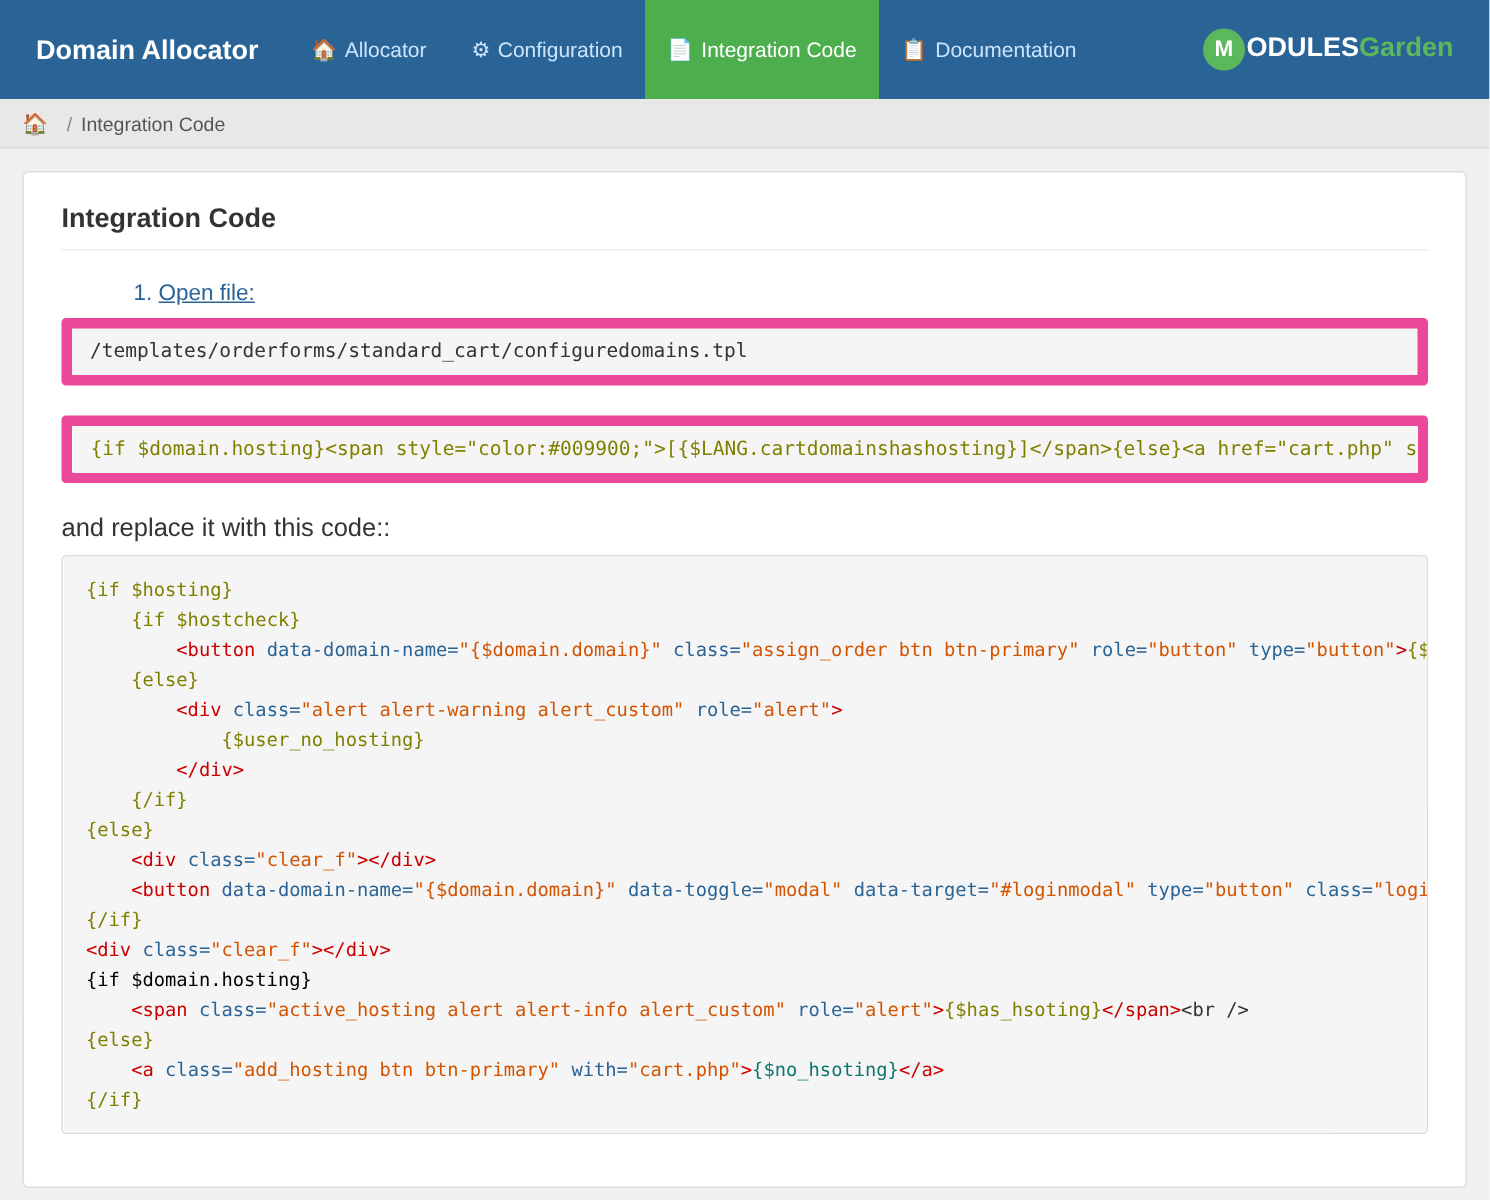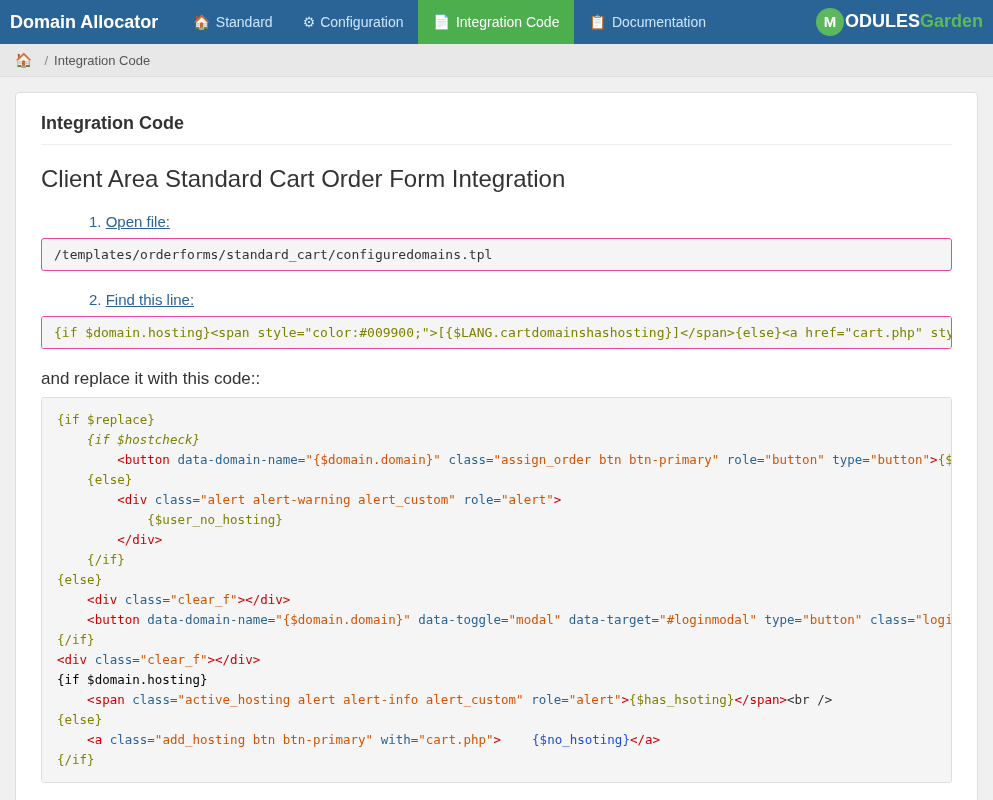--- a/index.html
+++ b/index.html
@@ -3,22 +3,22 @@
   <meta charset="utf-8">
   <style>
     * { box-sizing: border-box; margin: 0; padding: 0; }
     body { font-family: Arial, sans-serif; font-size: 14px; background: #f0f0f0; }
 
     
     .navbar {
       background: #2a6496;
       display: flex;
       align-items: center;
-      height: 44px;
-      padding: 0 10px;
+      height: 66px;
+      padding: 0 24px;
     }
     .navbar-brand {
       color: #fff;
       font-size: 18px;
       font-weight: bold;
       margin-right: 20px;
       white-space: nowrap;
     }
     .navbar-nav {
       display: flex;
@@ -106,21 +106,21 @@
     .step-label {
       font-size: 15px;
       color: #2a6496;
       margin-bottom: 8px;
       font-weight: normal;
       margin-left: 48px;
     }
     .step-label span { text-decoration: underline; }
     .code-box {
       background: #f5f5f5;
-      border: 1px solid #ec4899;
+      border: 7px solid #ec4899;
       border-radius: 3px;
       padding: 8px 12px;
       font-family: monospace;
       font-size: 13px;
       color: #333;
       margin-bottom: 20px;
       overflow-x: auto;
       white-space: nowrap;
     }
     .code-block {
@@ -158,21 +158,21 @@
     }
   </style>
 </head>
 <body>
 
 <nav class="navbar">
   <span class="navbar-brand">Domain Allocator</span>
   <div class="navbar-nav">
     <a class="nav-item">
       <span class="nav-icon">🏠</span>
-      <span>Standard</span>
+      <span>Allocator</span>
     </a>
     <a class="nav-item">
       <span class="nav-icon">⚙</span>
       <span>Configuration</span>
     </a>
     <a class="nav-item active">
       <span class="nav-icon">📄</span>
       <span>Integration Code</span>
     </a>
     <a class="nav-item">
@@ -191,48 +191,44 @@
   <span class="home-icon">🏠</span>
   <span class="separator">/</span>
   <span class="crumb-text">Integration Code</span>
 </div>
 
 <div class="main-content">
   <div class="card">
 
     <div class="page-title">Integration Code</div>
 
-    <h2 class="section-heading">Client Area Standard Cart Order Form Integration</h2>
 
     <p class="step-label">
       1. <span>Open file:</span>
     </p>
     <div class="code-box">/templates/orderforms/standard_cart/configuredomains.tpl</div>
 
-    <p class="step-label">
-      2. <span>Find this line:</span>
-    </p>
     <div class="code-box">
       <span style="color:#808000;">{if $domain.hosting}&lt;span style="color:#009900;"&gt;[{$LANG.cartdomainshashosting}]&lt;/span&gt;{else}&lt;a href="cart.php" style="color:#cc0...</span>
     </div>
 
     <p class="replace-label">and replace it with this code::</p>
-    <div class="code-block"><span style="color:#808000;">{if $replace}</span>
-    <span style="color:#808000;font-style:italic;">{if $hostcheck}</span>
+    <div class="code-block"><span style="color:#808000;">{if $hosting}</span>
+    <span style="color:#808000;">{if $hostcheck}</span>
         <span style="color:#cc0000;">&lt;button</span> <span style="color:#2a6496;">data-domain-name=</span><span style="color:#d35400;">"{$domain.domain}"</span> <span style="color:#2a6496;">class=</span><span style="color:#d35400;">"assign_order btn btn-primary"</span> <span style="color:#2a6496;">role=</span><span style="color:#d35400;">"button"</span> <span style="color:#2a6496;">type=</span><span style="color:#d35400;">"button"</span><span style="color:#cc0000;">&gt;</span><span style="color:#808000;">{$btnassign}</span>
     <span style="color:#808000;">{else}</span>
         <span style="color:#cc0000;">&lt;div</span> <span style="color:#2a6496;">class=</span><span style="color:#d35400;">"alert alert-warning alert_custom"</span> <span style="color:#2a6496;">role=</span><span style="color:#d35400;">"alert"</span><span style="color:#cc0000;">&gt;</span>
             <span style="color:#808000;">{$user_no_hosting}</span>
         <span style="color:#cc0000;">&lt;/div&gt;</span>
     <span style="color:#808000;">{/if}</span>
 <span style="color:#808000;">{else}</span>
     <span style="color:#cc0000;">&lt;div</span> <span style="color:#2a6496;">class=</span><span style="color:#d35400;">"clear_f"</span><span style="color:#cc0000;">&gt;&lt;/div&gt;</span>
     <span style="color:#cc0000;">&lt;button</span> <span style="color:#2a6496;">data-domain-name=</span><span style="color:#d35400;">"{$domain.domain}"</span> <span style="color:#2a6496;">data-toggle=</span><span style="color:#d35400;">"modal"</span> <span style="color:#2a6496;">data-target=</span><span style="color:#d35400;">"#loginmodal"</span> <span style="color:#2a6496;">type=</span><span style="color:#d35400;">"button"</span> <span style="color:#2a6496;">class=</span><span style="color:#d35400;">"login_btn btn</span>
 <span style="color:#808000;">{/if}</span>
 <span style="color:#cc0000;">&lt;div</span> <span style="color:#2a6496;">class=</span><span style="color:#d35400;">"clear_f"</span><span style="color:#cc0000;">&gt;&lt;/div&gt;</span>
 <span style="color:#000000;margin-top:40px;">{if $domain.hosting}</span>
     <span style="color:#cc0000;">&lt;span</span> <span style="color:#2a6496;">class=</span><span style="color:#d35400;">"active_hosting alert alert-info alert_custom"</span> <span style="color:#2a6496;">role=</span><span style="color:#d35400;">"alert"</span><span style="color:#cc0000;">&gt;</span><span style="color:#808000;">{$has_hsoting}</span><span style="color:#cc0000;">&lt;/span&gt;</span>&lt;br /&gt;
 <span style="color:#808000;">{else}</span>
-    <span style="color:#cc0000;">&lt;a</span> <span style="color:#2a6496;">class=</span><span style="color:#d35400;">"add_hosting btn btn-primary"</span> <span style="color:#2a6496;">with=</span><span style="color:#d35400;">"cart.php"</span><span style="color:#cc0000;">&gt;</span><span style="color:#1d4ed8;margin-left:31px;">{$no_hsoting}</span><span style="color:#cc0000;">&lt;/a&gt;</span>
+    <span style="color:#cc0000;">&lt;a</span> <span style="color:#2a6496;">class=</span><span style="color:#d35400;">"add_hosting btn btn-primary"</span> <span style="color:#2a6496;">with=</span><span style="color:#d35400;">"cart.php"</span><span style="color:#cc0000;">&gt;</span><span style="color:#0f766e;">{$no_hsoting}</span><span style="color:#cc0000;">&lt;/a&gt;</span>
 <span style="color:#808000;">{/if}</span></div>
 
   </div>
 </div>
 
 </body></html>

